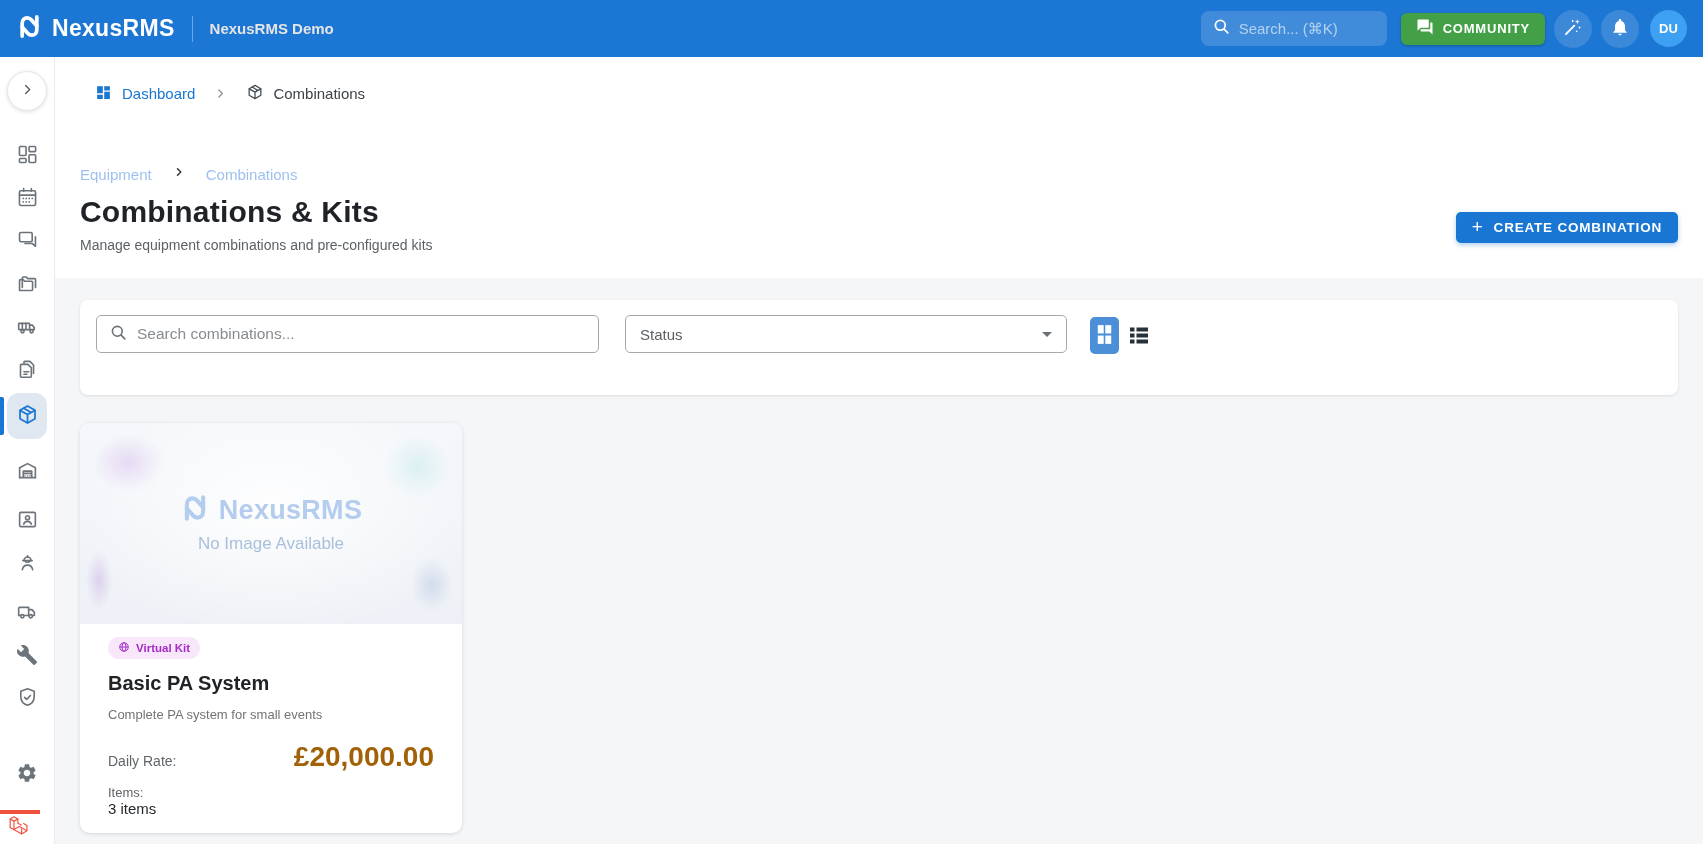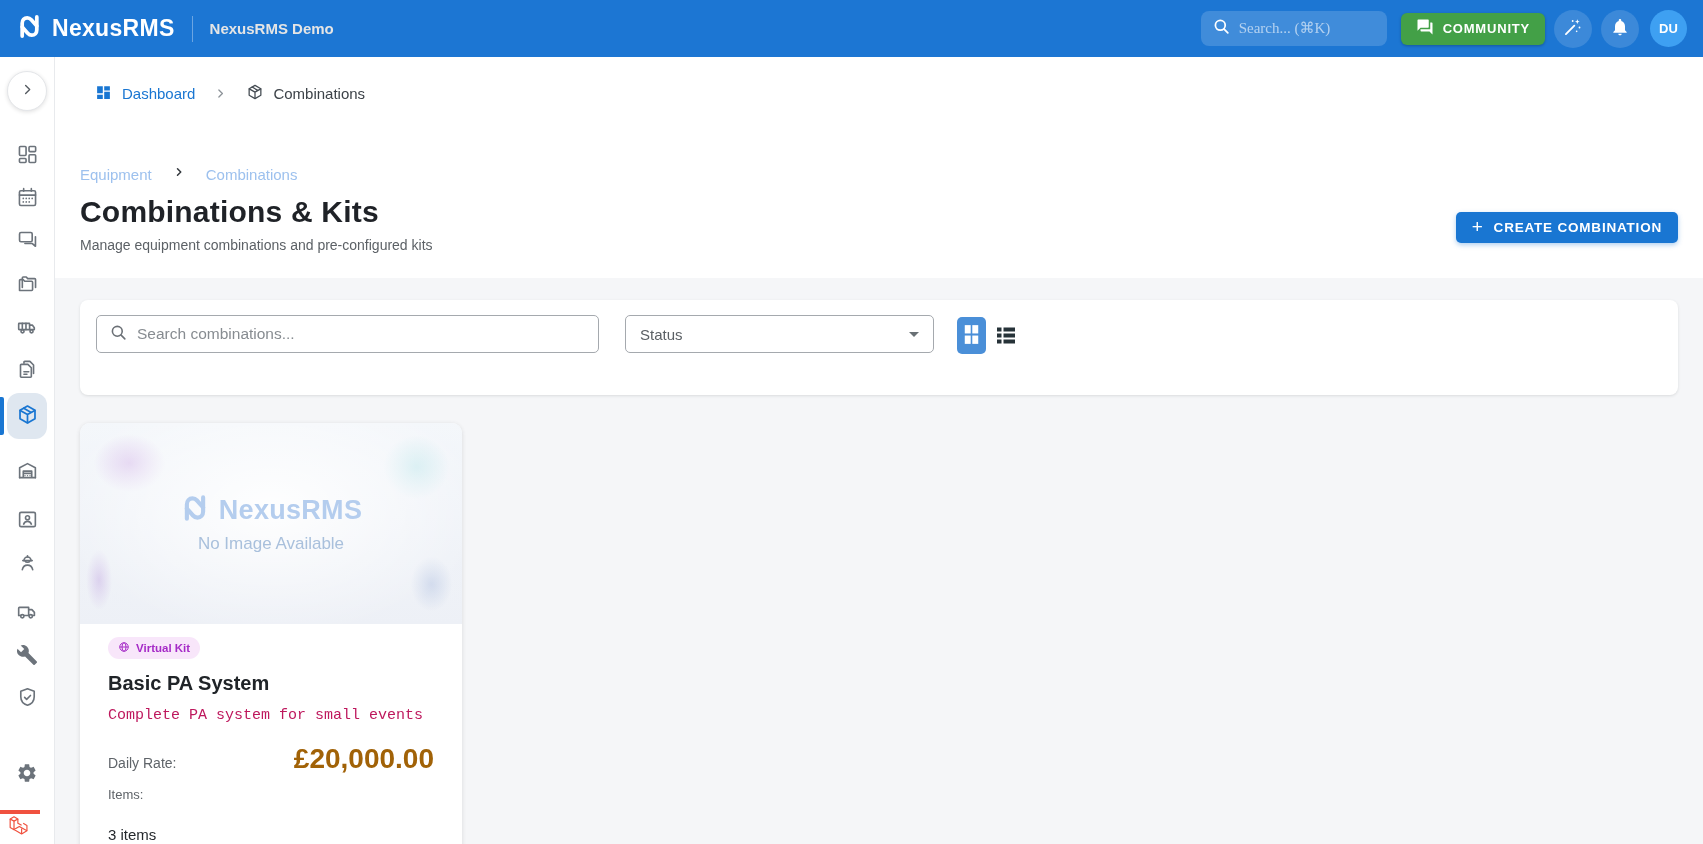--- a/index.html
+++ b/index.html
@@ -10,21 +10,21 @@
   .header { position:absolute; top:0; left:0; width:1703px; height:57px;
             background:#1c76d3; display:flex; align-items:center; padding:0 16px; z-index:30; }
   .logo-wrap { display:flex; align-items:center; }
   .brand { color:#fff; font-size:23px; font-weight:700; margin-left:9px; letter-spacing:.3px; }
   .hdr-divider { width:1px; height:26px; background:rgba(255,255,255,.35); margin:0 17px; }
   .workspace { color:#e5e5e5; font-size:15px; font-weight:700; }
   .header-right { margin-left:auto; display:flex; align-items:center; }
   .hdr-search { width:186px; height:35px; border-radius:8px; background:rgba(255,255,255,.16);
                 display:flex; align-items:center; padding:0 11px; gap:8px; margin-right:14px; }
   .hdr-search input { flex:1; min-width:0; background:transparent; border:none; outline:none;
-                      color:#e5e5e5; font-size:15px; font-family:Liberation Serif, serif; }
+                      color:#e5e5e5; font-size:15px; font-family:Liberation Sans, sans-serif; }
   .hdr-search input::placeholder { color:rgba(255,255,255,.6); }
   .community-btn { height:32px; background:#43a047; border:none; border-radius:6px;
                    display:flex; align-items:center; gap:9px; padding:0 15px; color:#fff;
                    font-size:13px; font-weight:700; letter-spacing:.8px; cursor:pointer;
                    box-shadow:0 1px 3px rgba(0,0,0,.25); font-family:inherit; }
   .icon-circle { width:38px; height:38px; border-radius:50%; background:rgba(255,255,255,.14);
                  display:flex; align-items:center; justify-content:center; margin-left:9px;
                  border:none; cursor:pointer; }
   .avatar { width:37px; height:37px; border-radius:50%; background:#3ea0f2; color:#fff;
             font-size:13px; font-weight:700; display:flex; align-items:center; justify-content:center;
@@ -77,21 +77,21 @@
                  height:95px; padding:15px 16px; display:flex; align-items:flex-start; }
   .search-field { width:503px; height:38px; border:1px solid #a5a9ae; border-radius:5px;
                   display:flex; align-items:center; padding:0 12px; gap:9px; background:#fff; }
   .search-field input { flex:1; min-width:0; border:none; outline:none; font-size:15.5px;
                         color:#333; font-family:inherit; }
   .search-field input::placeholder { color:#878c91; }
   .select-field { height:38px; border:1px solid #a5a9ae; border-radius:5px; display:flex;
                   align-items:center; justify-content:space-between; padding:0 14px;
                   color:#5b6065; font-size:15px; cursor:pointer; background:#fff; }
   .select-type { width:372px; margin-left:26px; }
-  .select-status { width:309px; margin-left:26px; }
+  .select-status { width:442px; margin-left:26px; }
   .caret { width:0; height:0; border-left:5px solid transparent; border-right:5px solid transparent;
            border-top:5.5px solid #697075; }
   .view-toggles { margin-left:23px; display:flex; align-items:flex-start; gap:7px; padding-top:2px; }
   .grid-btn { width:29px; height:37px; background:#4a8fd8; border:none; border-radius:5px;
               display:flex; align-items:center; justify-content:center; cursor:pointer; }
   .list-btn { width:26px; height:26px; background:transparent; border:none; margin-top:6px;
               display:flex; align-items:center; justify-content:center; cursor:pointer; }
 
   
   .equip-card { margin-top:28px; width:382px; background:#fff; border-radius:10px;
@@ -117,22 +117,22 @@
   .media-center { position:absolute; inset:0; z-index:2; display:flex; flex-direction:column;
                   align-items:center; justify-content:center; }
   .media-brand { display:flex; align-items:center; gap:9px; color:#b4cdee; }
   .media-brand-text { font-size:27px; font-weight:700; letter-spacing:.3px; }
   .media-noimg { margin-top:7px; font-size:17px; color:#a9c0dc; }
 
   .card-body { padding:13px 28px 16px; }
   .chip { display:inline-flex; align-items:center; gap:6px; height:22px; padding:0 10px;
           border-radius:12px; background:#f8e6fa; color:#a62bc7; font-size:11.5px; font-weight:700; }
   .card-title { margin-top:13px; font-size:20px; font-weight:700; color:#202428; }
-  .card-desc { margin-top:12px; font-size:15px; color:#be185d;font-family:Liberation Mono, monospace; }
-  .meta-row { display:flex; justify-content:space-between; align-items:baseline;gap:24px; }
+  .card-desc { margin-top:12px; font-size:13px; color:#737373; }
+  .meta-row { display:flex; justify-content:space-between; align-items:baseline; }
   .rate-row { margin-top:19px; }
   .rate-label { font-size:14px; color:#5f6469; }
   .rate-value { font-size:28px; font-weight:700; color:#a16207; }
   .items-row { margin-top:12px;flex-direction:column; }
   .items-label { font-size:13px; color:#5f6469; }
   .items-value { font-size:15px; color:#24282c; }
 </style>
 </head>
 <body>
 

